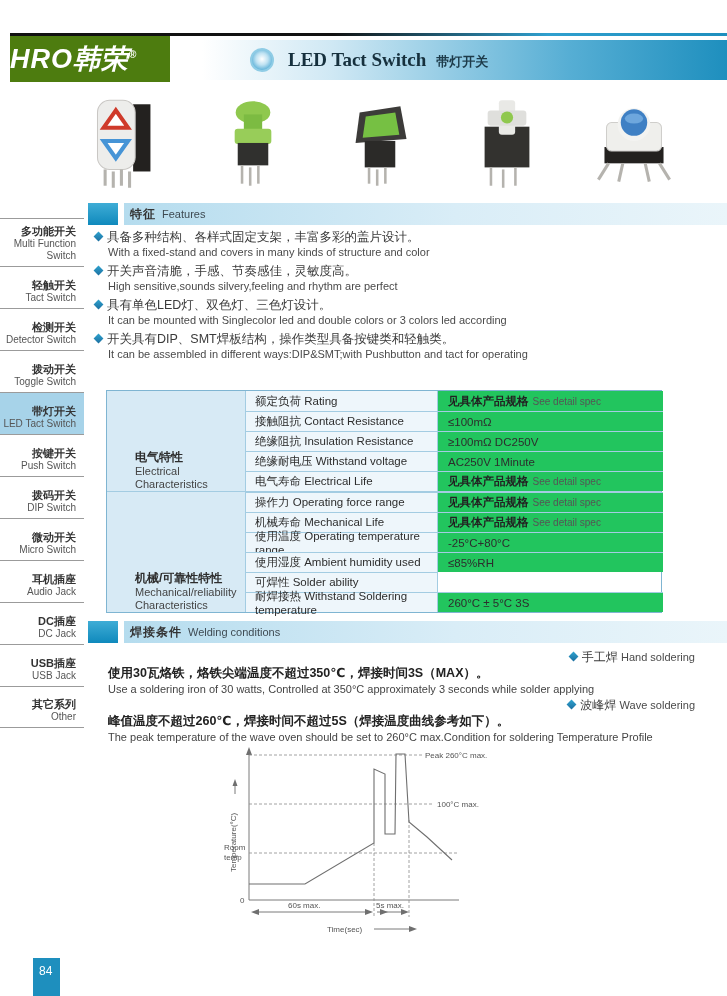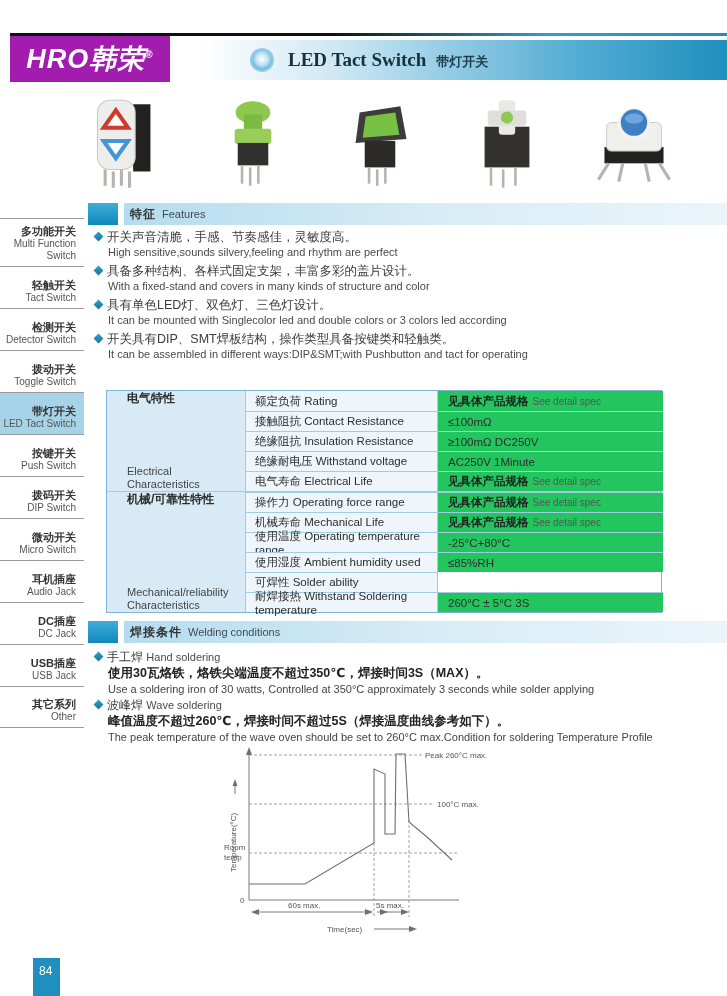--- a/index.html
+++ b/index.html
@@ -2,22 +2,22 @@
 <html><head>
 <meta charset="utf-8">
 <style>
   html,body{margin:0;padding:0;background:#fff;}
   body{font-family:"Liberation Sans","DejaVu Sans",sans-serif;color:#333;}
   .page{position:relative;width:727px;height:996px;background:#fff;overflow:hidden;}
 
   
   .topline{position:absolute;left:10px;top:33px;right:0;height:3px;
     background:linear-gradient(90deg,#111 0%,#111 45%,#2f9fce 75%,#1e8fbe 100%);}
-  .logo-box{position:absolute;left:10px;top:36px;width:160px;height:46px;background:#a21caf;
-    display:flex;align-items:center;justify-content:center;}
+  .logo-box{position:absolute;left:10px;top:36px;width:160px;height:46px;background:#4d7c0f;
+    display:flex;align-items:center;justify-content:flex-start;}
   .logo-text{color:#fff;font-weight:bold;font-style:italic;font-size:27px;letter-spacing:1px;}
   .logo-reg{font-size:10px;vertical-align:super;font-style:normal;}
   .title-band{position:absolute;left:202px;top:40px;width:525px;height:40px;
     background:linear-gradient(90deg,#ffffff 0%,#cfe8f4 25%,#56aed4 70%,#1e8fbe 100%);
     display:flex;align-items:center;}
   .led-dot{width:24px;height:24px;border-radius:50%;margin-left:48px;
     background:radial-gradient(circle at 50% 45%,#ffffff 0%,#bfe2f2 40%,#6db9dc 70%,#3f9cc8 100%);
     border:2px solid #8fcce5;box-sizing:border-box;}
   .band-title-en{font-family:"Liberation Serif","DejaVu Serif",serif;font-weight:bold;
     font-size:19px;color:#16303d;margin-left:14px;}
@@ -48,30 +48,30 @@
 
   
   .features{position:absolute;left:95px;top:229px;width:575px;}
   .feat-item{margin-bottom:3px;}
   .bullet{display:inline-block;width:7px;height:7px;margin:0 5px 1px 0;
     background:linear-gradient(135deg,#2fa3cf,#1c6fa0);transform:rotate(45deg);}
   .feat-cn{font-size:12.5px;color:#3a3a3a;line-height:16px;}
   .feat-en{font-size:11px;color:#4a4a4a;line-height:15px;margin-left:13px;}
 
   .welding{position:absolute;left:95px;top:649px;width:600px;}
-  .weld-head{font-size:12px;color:#3a3a3a;line-height:16px;}
+  .weld-head{font-size:12px;color:#3a3a3a;line-height:16px;text-align:right;}
   .weld-head .en{font-size:11px;color:#4a4a4a;}
   .weld-cn{font-size:12.5px;font-weight:bold;color:#222;line-height:16px;margin-left:13px;}
   .weld-en{font-size:11px;color:#444;line-height:16px;margin-left:13px;}
 
   
   .spec-table{position:absolute;left:106px;top:390px;width:556px;border:1px solid #7fb5d2;box-sizing:border-box;}
   .grp{display:grid;grid-template-columns:139px 192px 225px;}
   .cat{grid-column:1;background:#d7eaf5;border-right:1px solid #a3cce2;
-    display:flex;flex-direction:column;justify-content:space-between;padding-left:20px;box-sizing:border-box;}
+    display:flex;flex-direction:column;justify-content:flex-end;padding-left:28px;box-sizing:border-box;}
   .grp1 .cat{grid-row:1 / span 5;}
   .grp2 .cat{grid-row:1 / span 6;}
   .grp2{border-top:1px solid #a3cce2;}
   .cat-cn{font-size:12px;font-weight:bold;color:#2d2d2d;line-height:15px;}
   .cat-en{font-size:11px;color:#444;line-height:13px;}
   .cell{height:20px;box-sizing:border-box;display:flex;align-items:center;font-size:11.5px;color:#2d2d2d;}
   .cell.param{grid-column:2;background:#eef6fb;border-right:1px solid #a3cce2;padding-left:9px;}
   .cell.value{grid-column:3;background:#22c55e;padding-left:10px;}
   .grp .cell{border-top:1px solid #a3cce2;}
   .grp1 .r0{border-top:none !important;}
@@ -209,26 +209,26 @@
 
   <div class="section" style="top:203px;">
     <div class="sq"></div>
     <div class="bar">
       <span class="sec-cn">特征</span>
       <span class="sec-en">Features</span>
     </div>
   </div>
   <div class="features">
     <div class="feat-item">
+      <div class="feat-cn"><span class="bullet"></span><span>具备多种结构、各样式固定支架，丰富多彩的盖片设计。</span></div>
+      <div class="feat-en">With a fixed-stand and covers in many kinds of structure and color</div>
+    </div>
+    <div class="feat-item">
       <div class="feat-cn"><span class="bullet"></span><span>开关声音清脆，手感、节奏感佳，灵敏度高。</span></div>
       <div class="feat-en">High sensitive,sounds silvery,feeling and rhythm are perfect</div>
-    </div>
-    <div class="feat-item">
-      <div class="feat-cn"><span class="bullet"></span><span>具备多种结构、各样式固定支架，丰富多彩的盖片设计。</span></div>
-      <div class="feat-en">With a fixed-stand and covers in many kinds of structure and color</div>
     </div>
     <div class="feat-item">
       <div class="feat-cn"><span class="bullet"></span><span>具有单色LED灯、双色灯、三色灯设计。</span></div>
       <div class="feat-en">It can be mounted with Singlecolor led and double colors or 3 colors led according</div>
     </div>
     <div class="feat-item">
       <div class="feat-cn"><span class="bullet"></span><span>开关具有DIP、SMT焊板结构，操作类型具备按键类和轻触类。</span></div>
       <div class="feat-en">It can be assembled in different ways:DIP&amp;SMT;with Pushbutton and tact for operating</div>
     </div>
   </div>

